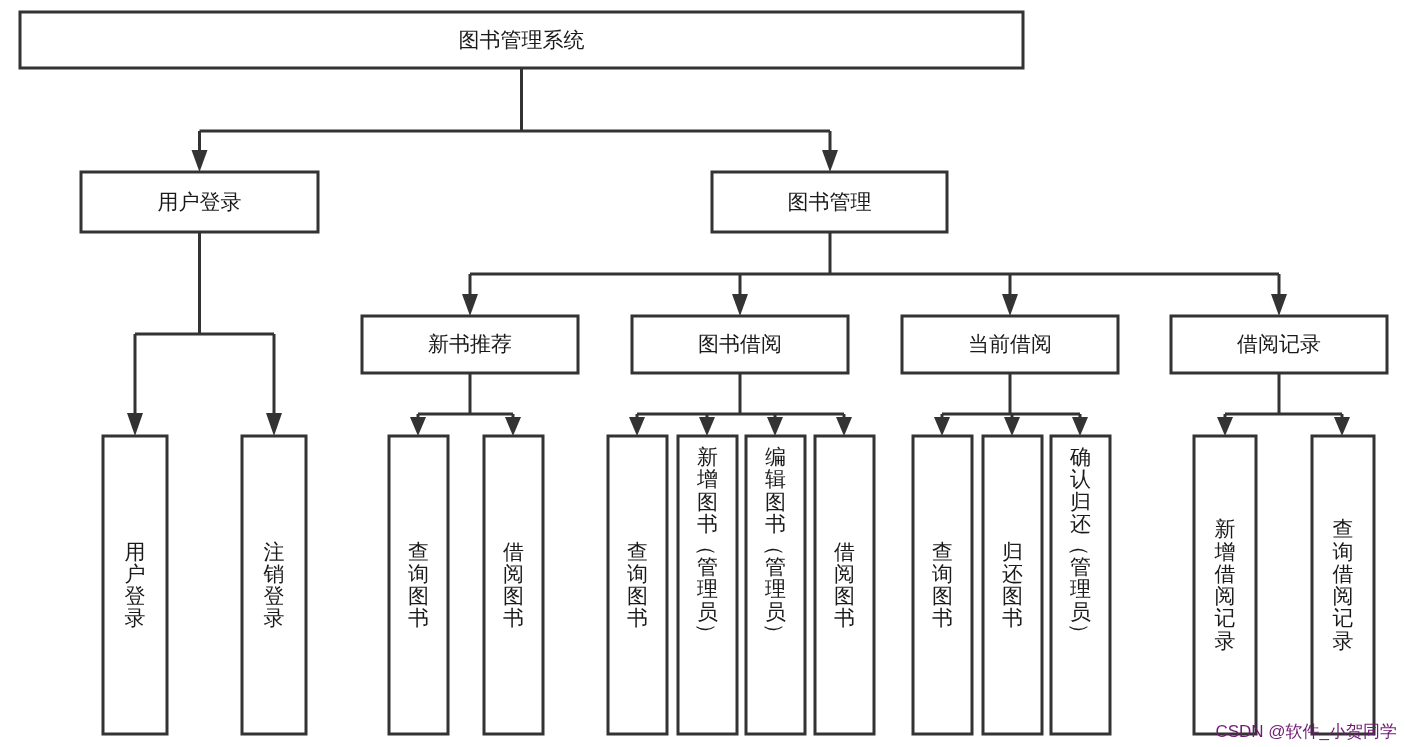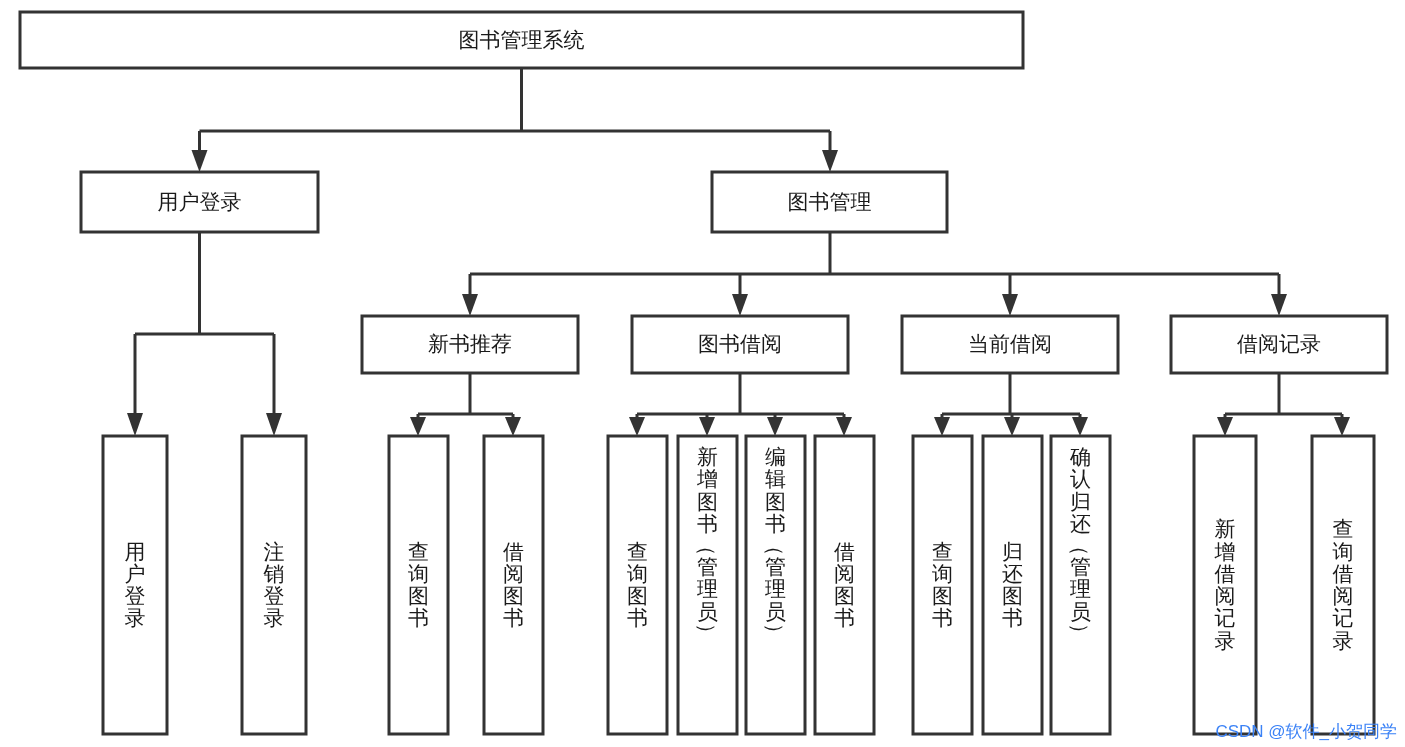--- a/index.html
+++ b/index.html
@@ -64,21 +64,21 @@
     white-space: pre;
   }
   .leaf-label span {
     display: block;
   }
   .watermark {
     position: absolute;
     right: 8px;
     bottom: 4px;
     font-size: 17px;
-    color: #3b82f6;
+    color: #701a75;
     font-family: "Liberation Sans", "DejaVu Sans", sans-serif;
     white-space: nowrap;
   }
 </style>
 </head>
 <body>
 
 <div id="chart-root">
 
   <svg class="flow" viewBox="0 0 1405 747" xmlns="http://www.w3.org/2000/svg">

